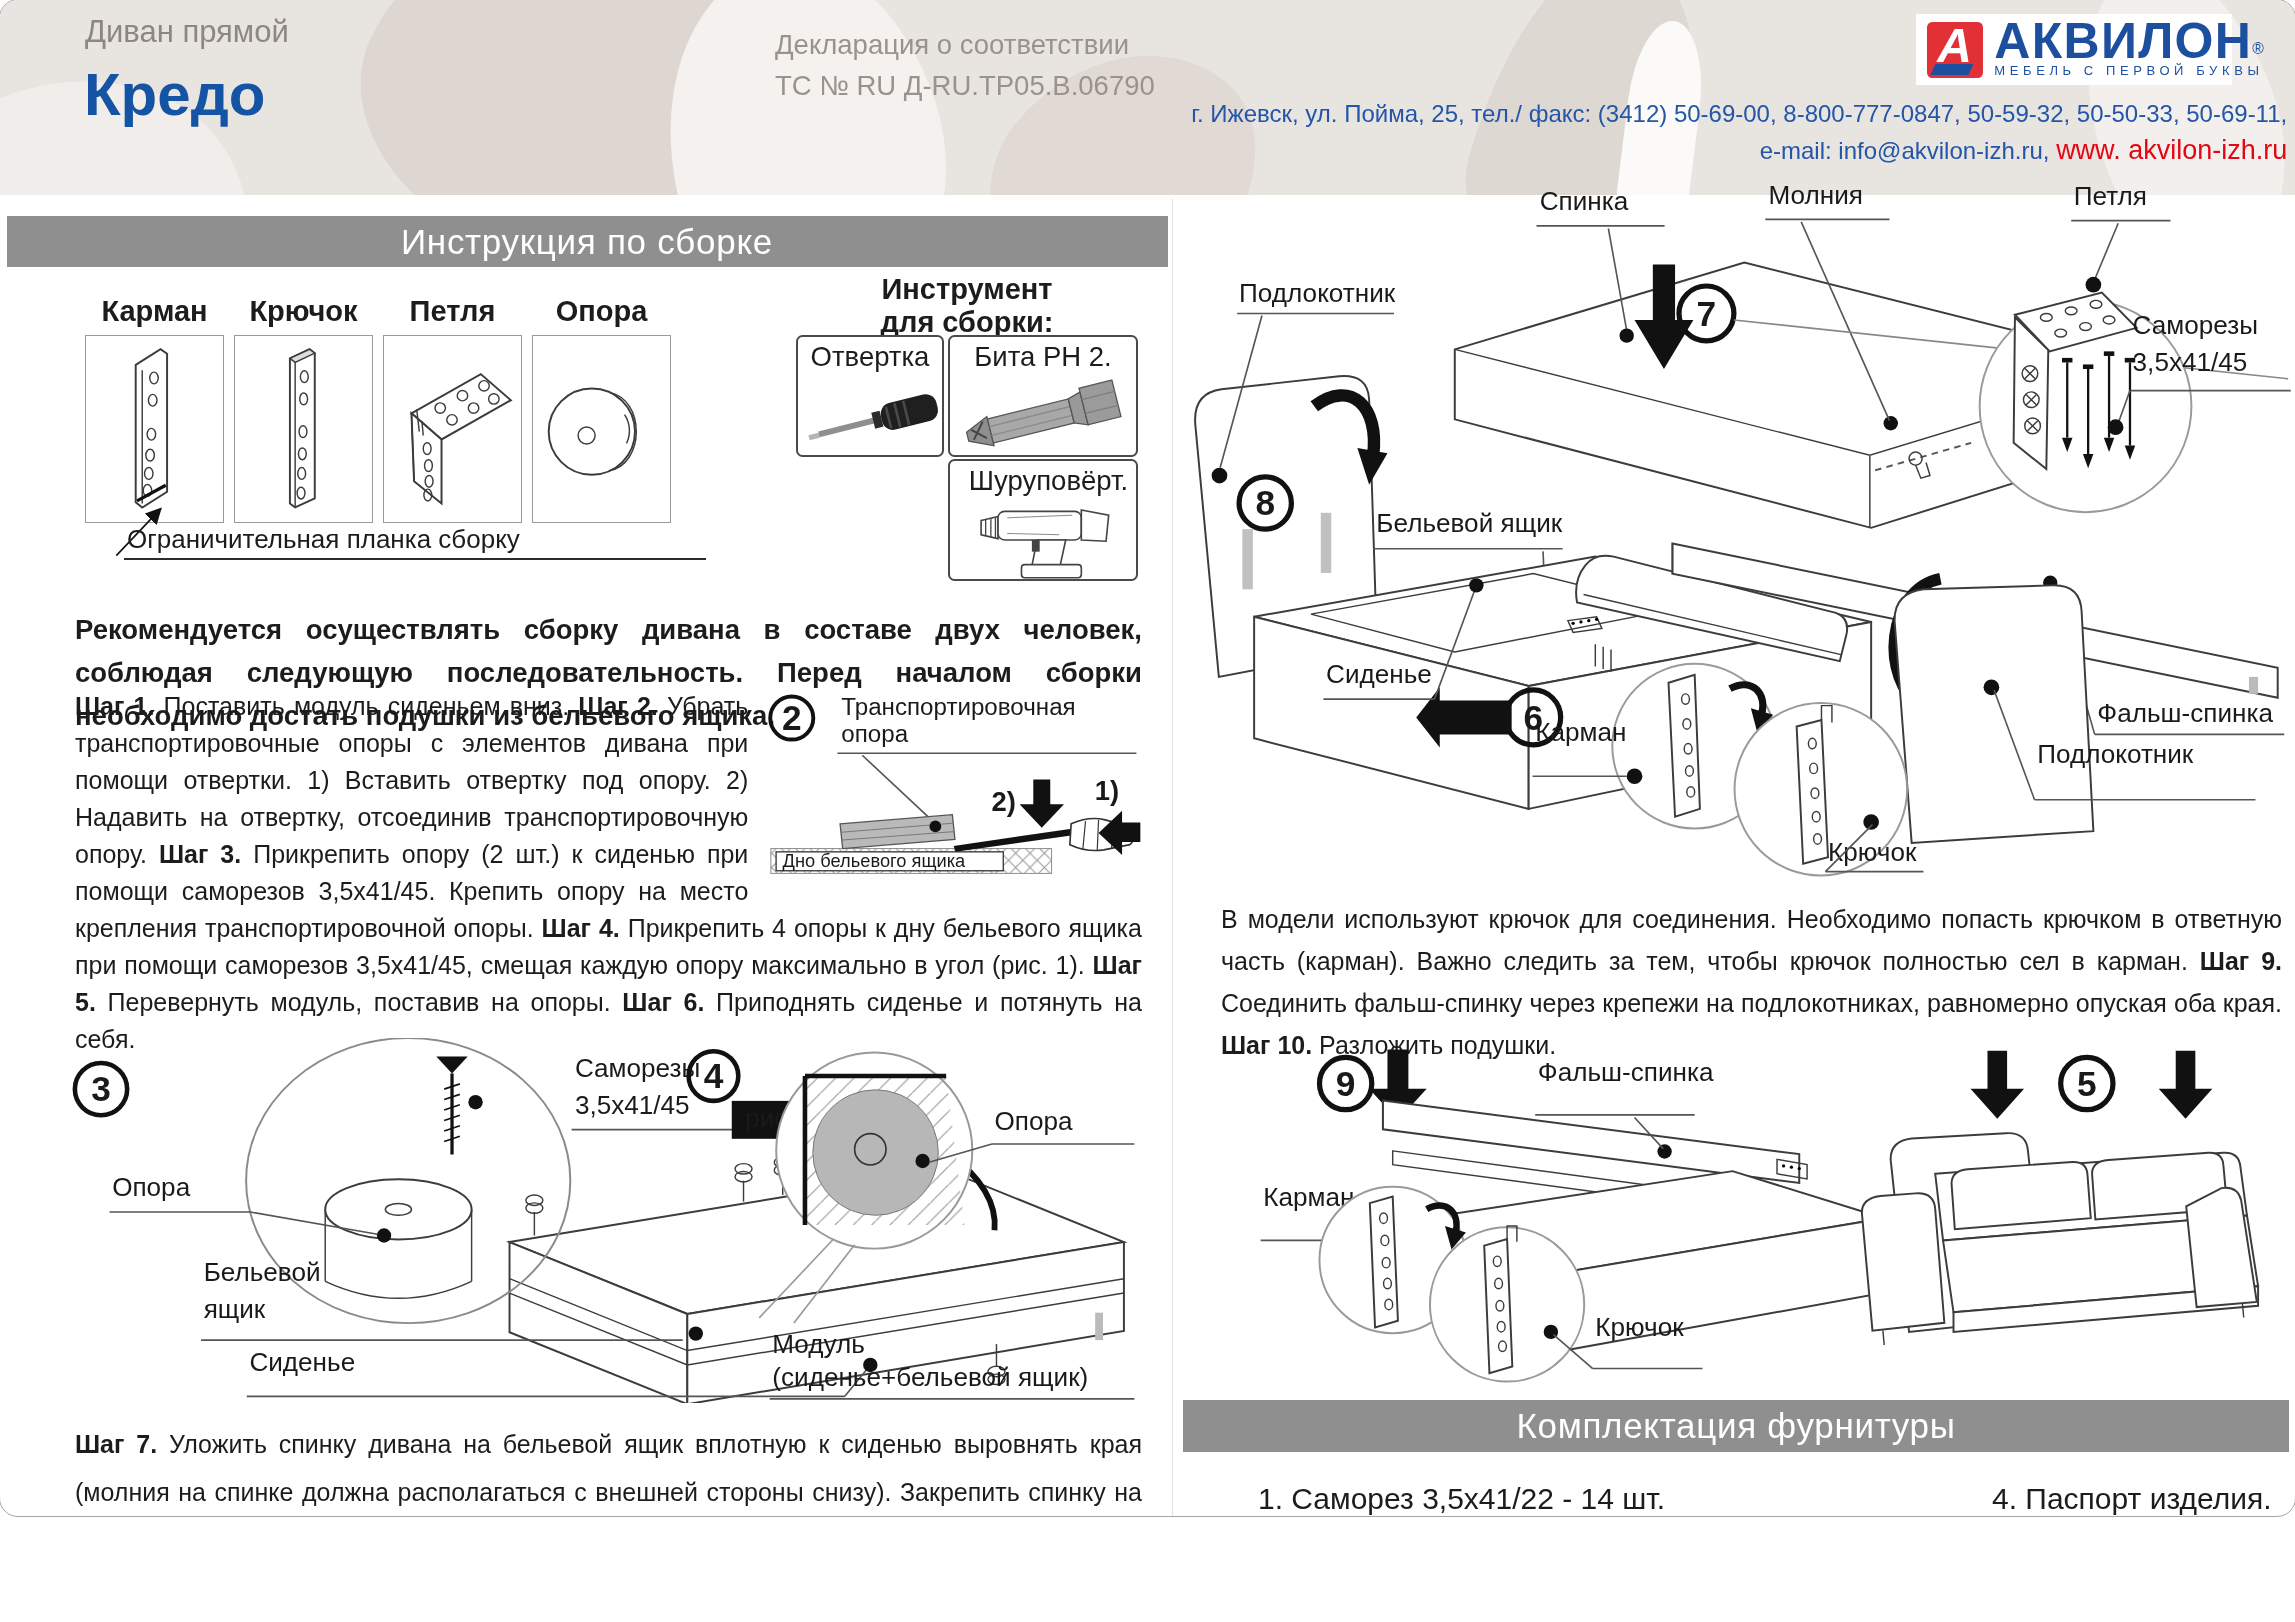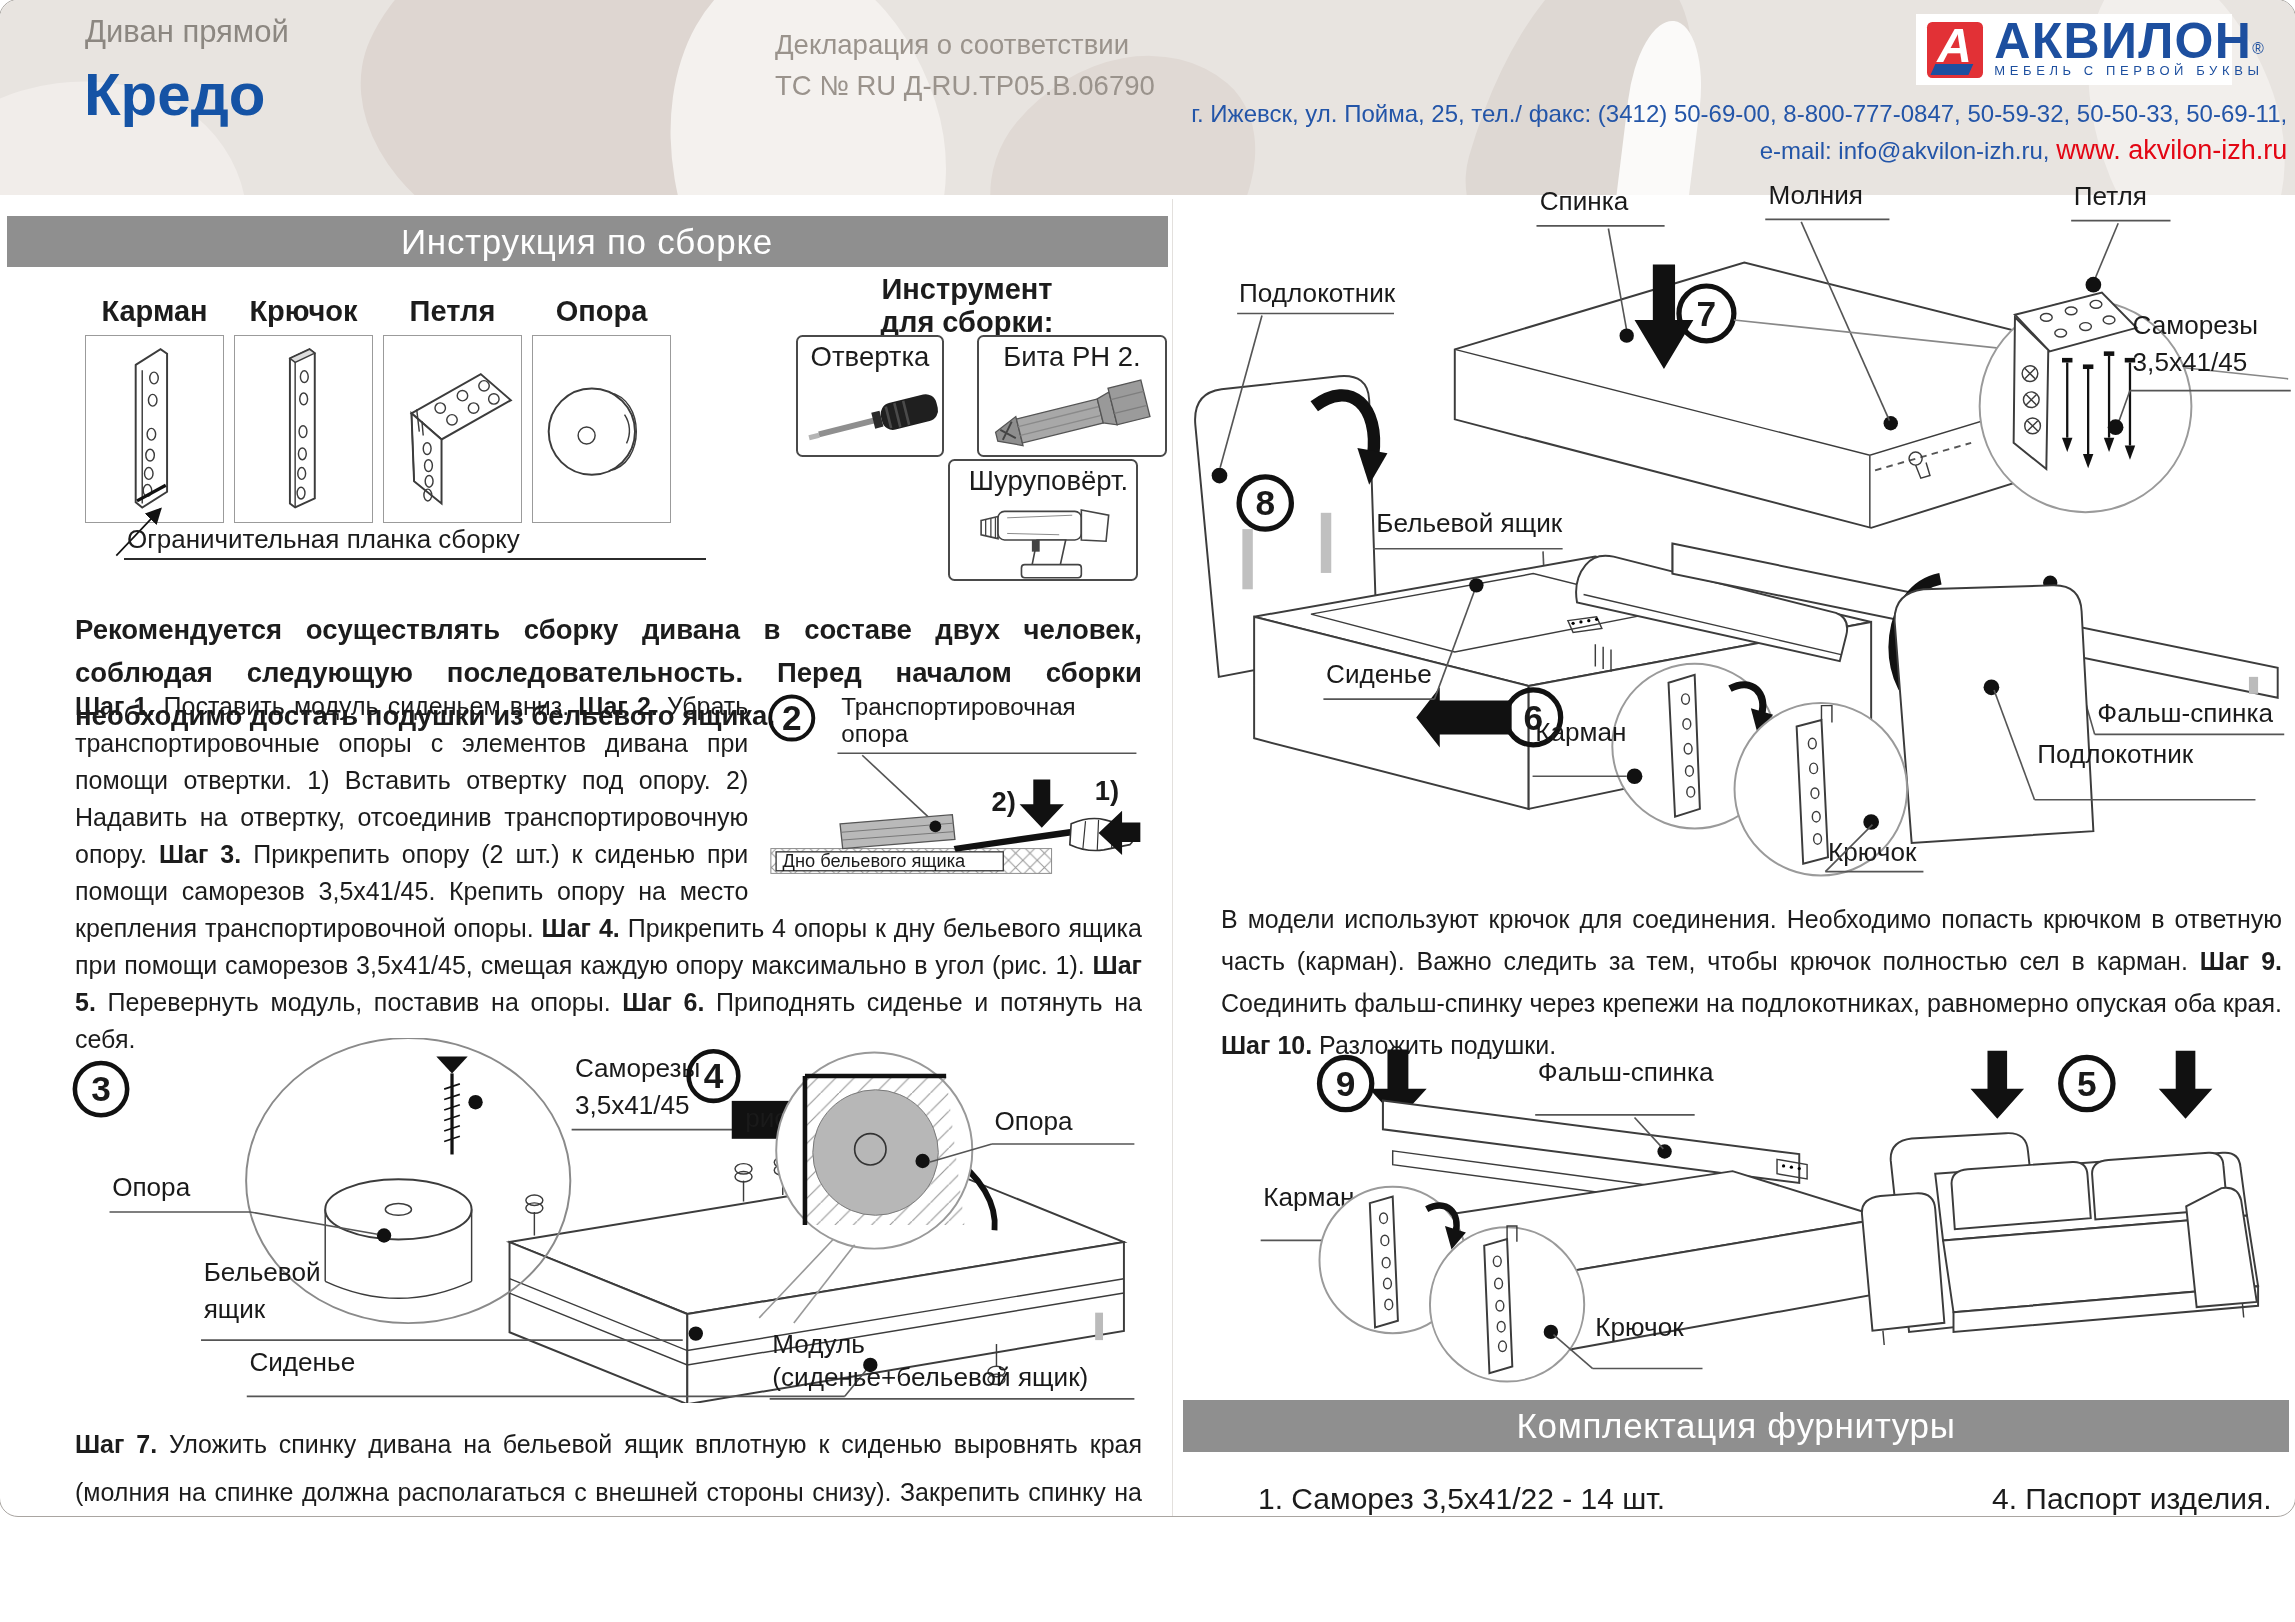--- a/index.html
+++ b/index.html
@@ -170,21 +170,21 @@
     <svg width="144" height="82" viewBox="0 0 220 126">
       <g transform="rotate(-14 110 70)">
         <rect x="12" y="72" width="16" height="8" fill="#b5b5b5"></rect>
         <rect x="28" y="70" width="88" height="9" fill="#8f8f8f"></rect>
         <rect x="114" y="62" width="13" height="25" fill="#2b2b2b"></rect>
         <rect x="127" y="54" width="88" height="42" rx="17" fill="#1f1f1f"></rect>
         <path d="M 138 58 L 138 92 M 152 56 L 152 94 M 166 56 L 166 94" stroke="#4a4a4a" stroke-width="4"></path>
       </g>
     </svg>
   </div>
-  <div class="tool-box" style="left:948px;top:335px;width:190px;height:122px;margin-left:29px;">
+  <div class="tool-box" style="left:948px;top:335px;width:190px;height:122px;">
     <div class="tl">Бита PH 2.</div>
     <svg width="186" height="82" viewBox="0 0 284 126">
       <g transform="rotate(-14 142 66)">
         <polygon points="22,62 58,46 58,92 22,76" fill="#8e8e8e" stroke="#555" stroke-width="2"></polygon>
         <path d="M 30 60 L 50 78 M 30 76 L 50 52" stroke="#444" stroke-width="3"></path>
         <rect x="58" y="50" width="128" height="38" fill="#a8a8a8" stroke="#555" stroke-width="2"></rect>
         <path d="M 58 62 L 186 62 M 58 76 L 186 76" stroke="#8a8a8a" stroke-width="2"></path>
         <polygon points="186,50 206,44 206,96 186,88" fill="#999" stroke="#555" stroke-width="2"></polygon>
         <rect x="206" y="38" width="52" height="58" fill="#9b9b9b" stroke="#555" stroke-width="2"></rect>
         <path d="M 206 56 L 258 56 M 206 78 L 258 78" stroke="#7e7e7e" stroke-width="2"></path>

